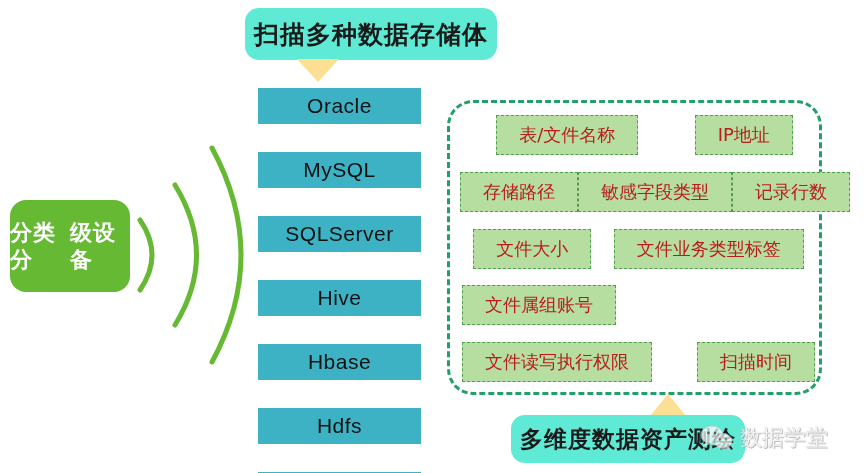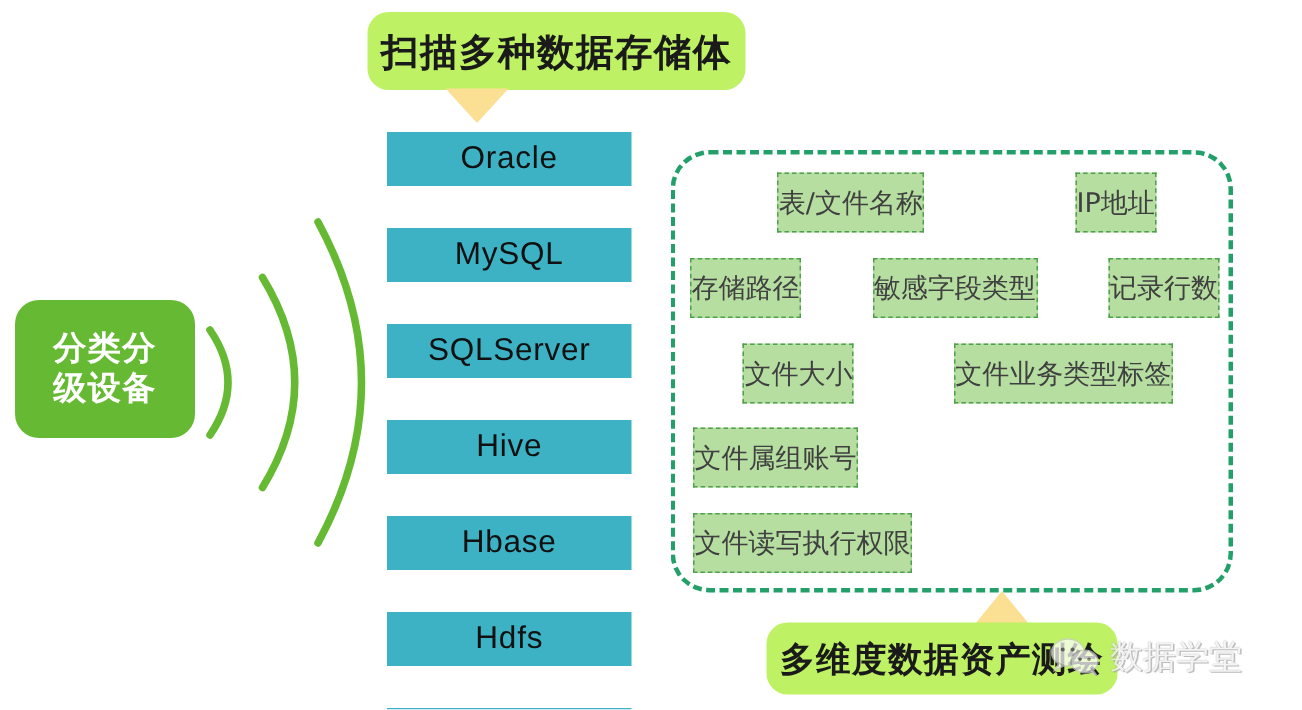--- a/index.html
+++ b/index.html
@@ -15,21 +15,21 @@
     position: relative;
     width: 868px;
     height: 473px;
     background: #ffffff;
     overflow: hidden;
   }
 
   
   .callout {
     position: absolute;
-    background: #bef264;
+    background: #5eead4;
     border-radius: 14px;
     display: flex;
     align-items: center;
     justify-content: center;
   }
   .callout .callout-text {
     font-weight: bold;
     color: #1a1a1a;
     letter-spacing: 1px;
     white-space: nowrap;
@@ -74,21 +74,21 @@
   
   #device-box {
     position: absolute;
     left: 10px;
     top: 200px;
     width: 120px;
     height: 92px;
     background: #66b933;
     border-radius: 16px;
     display: flex;
-    flex-direction: column;
+    flex-direction: row;
     align-items: center;
     justify-content: center;
     color: #ffffff;
     font-weight: bold;
     font-size: 22px;
     line-height: 1.25;
     letter-spacing: 1px;
     font-family: "DejaVu Sans", "Liberation Sans", sans-serif;
   }
 
@@ -139,23 +139,23 @@
     justify-content: space-between;
   }
   .attr-row {
     display: flex;
     align-items: center;
     width: 100%;
   }
   .attr-chip {
     background: #b5dea0;
     border: 1px dashed #4f9f4f;
-    color: #404040;
+    color: #b91c1c;
     font-size: 18px;
-    padding: 7px 0;
+    padding: 7px 22px;
     box-sizing: border-box;
     text-align: center;
     white-space: nowrap;
     font-family: "DejaVu Sans", "Liberation Sans", sans-serif;
   }
   .row-a { justify-content: space-around; padding: 0 10px; }
   .row-b { justify-content: space-between; padding: 0 2px; }
   .row-c { justify-content: space-around; padding: 0 4px; }
   .row-d { justify-content: space-between; padding: 0 4px; }
   .row-e { justify-content: space-between; padding: 0 4px; gap: 22px; }
@@ -226,20 +226,21 @@
       <div class="attr-chip">文件大小</div>
       <div class="attr-chip">文件业务类型标签</div>
     </div>
 
     <div class="attr-row row-d">
       <div class="attr-chip">文件属组账号</div>
     </div>
 
     <div class="attr-row row-e">
       <div class="attr-chip">文件读写执行权限</div>
+      <div class="attr-chip">扫描时间</div>
     </div>
 
   </div>
 
   <div id="callout-bottom-tail" class="callout-tail"></div>
   <div id="callout-bottom" class="callout">
     <span class="callout-text">多维度数据资产测绘</span>
   </div>
 
   <div id="watermark">

